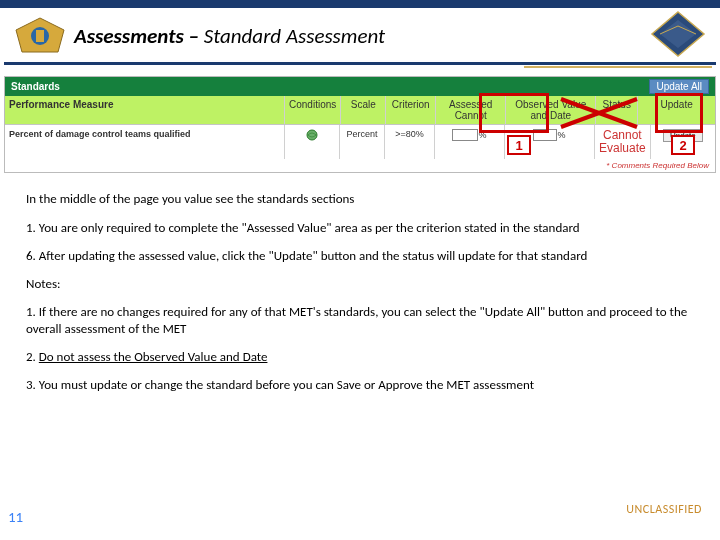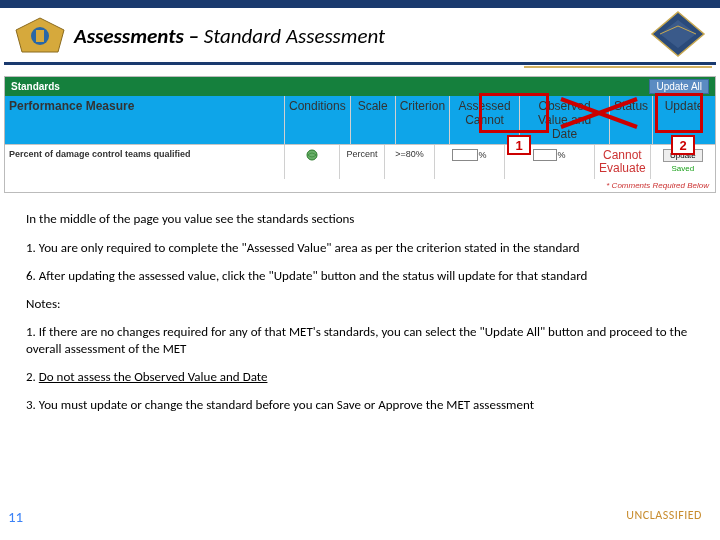--- a/index.html
+++ b/index.html
@@ -15,21 +15,21 @@
   .logo-right { position: absolute; right: 14px; top: 2px; width: 56px; height: 48px; display: flex; align-items: center; justify-content: center; }
   .logo-right svg { width: 56px; height: 48px; }
 
   .rule-wrap { padding: 0 4px 0 4px; }
   .rule { height: 3px; background: #1a3a6e; }
   .rule-gold { height: 2px; background: #d3b15f; margin-top: 1px; margin-left: 520px; margin-right: 4px; }
 
   .screenshot-area { margin: 8px 4px 0 4px; border: 1px solid #bbb; position: relative; font-family: Verdana, Arial, sans-serif; font-size: 9px; }
   .standards-bar { background: #15803d; color: #fff; padding: 2px 6px; font-weight: bold; font-size: 10px; display: flex; justify-content: space-between; align-items: center; }
   .update-all-btn { background: #5a8bc2; color: #fff; border: 1px solid #3a6a9e; padding: 1px 6px; font-size: 10px; font-family: inherit; cursor: pointer; margin-left: 27px; }
-  .col-headers { display: flex; background: #0ea5e9; border-bottom: 1px solid #c5c5c5; font-size: 12px; color: #333; }
+  .col-headers { display: flex; background: #bef264; border-bottom: 1px solid #c5c5c5; font-size: 10px; color: #333; }
   .col { padding: 3px 4px; border-right: 1px solid #d0d0d0; }
   .col-pm { flex: 0 0 280px; font-weight: bold; }
   .col-cond { flex: 0 0 55px; text-align: center; }
   .col-scale { flex: 0 0 45px; text-align: center; }
   .col-crit { flex: 0 0 50px; text-align: center; }
   .col-av { flex: 0 0 70px; text-align: center; }
   .col-ovd { flex: 0 0 90px; text-align: center; }
   .col-status { flex: 0 0 42px; text-align: center; }
   .col-upd { flex: 1; text-align: center; border-right: none; }
 
@@ -48,21 +48,21 @@
   .annot-box-upd { position: absolute; border: 3px solid #c00; top: 16px; left: 650px; width: 48px; height: 40px; pointer-events: none; }
   .strike-x { position: absolute; top: 18px; left: 552px; width: 84px; height: 36px; pointer-events: none; }
 
   .callout { position: absolute; width: 24px; height: 20px; background: #fff; border: 2px solid #c00; display: flex; align-items: center; justify-content: center; color: #c00; font-weight: bold; font-size: 13px; }
 
   .content { padding: 18px 26px 0 26px; font-size: 13px; color: #000; font-family: Calibri, Arial, sans-serif; }
   .content p { margin-bottom: 12px; line-height: 1.25; }
   .underline { text-decoration: underline; }
 
   .page-num { position: absolute; left: 8px; bottom: 14px; font-size: 15px; color: #3b82f6; }
-  .unclass { position: absolute; right: 18px; bottom: 18px; font-size: 12px; color: #c88c2e; letter-spacing: 0.5px; }
+  .unclass { position: absolute; right: 18px; bottom: 24px; font-size: 12px; color: #c88c2e; letter-spacing: 0.5px; }
 </style>
 </head>
 <body>
 
 <div class="top-bar"></div>
 
 <div class="header-row">
   <div class="logo-left">
     <svg viewBox="0 0 52 40">
         <polygon points="26,2 50,14 44,36 8,36 2,14" fill="#d6a93c" stroke="#8a6a1e" stroke-width="1"></polygon>

